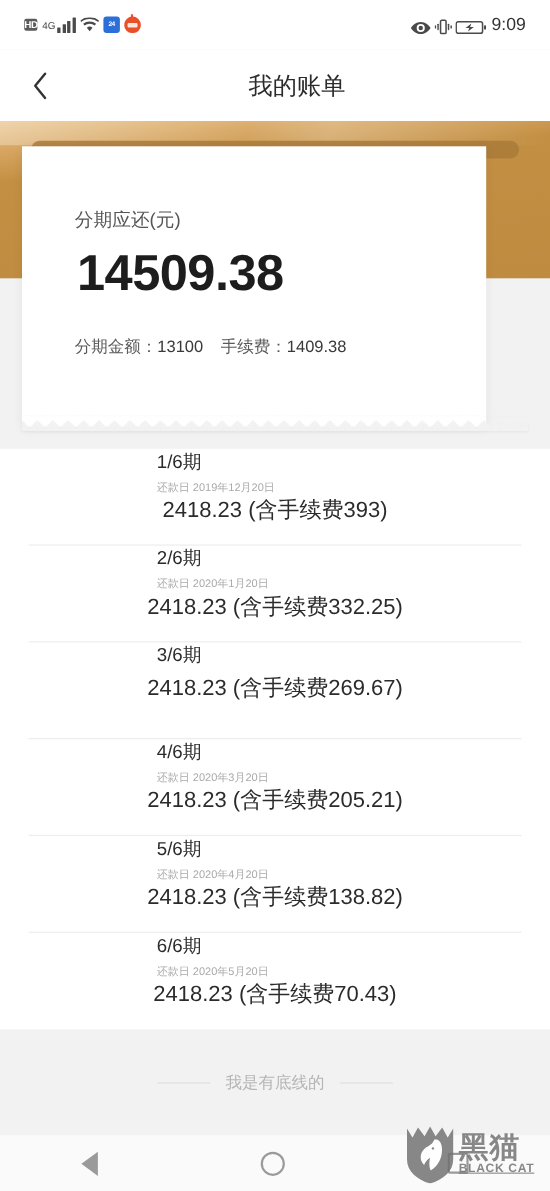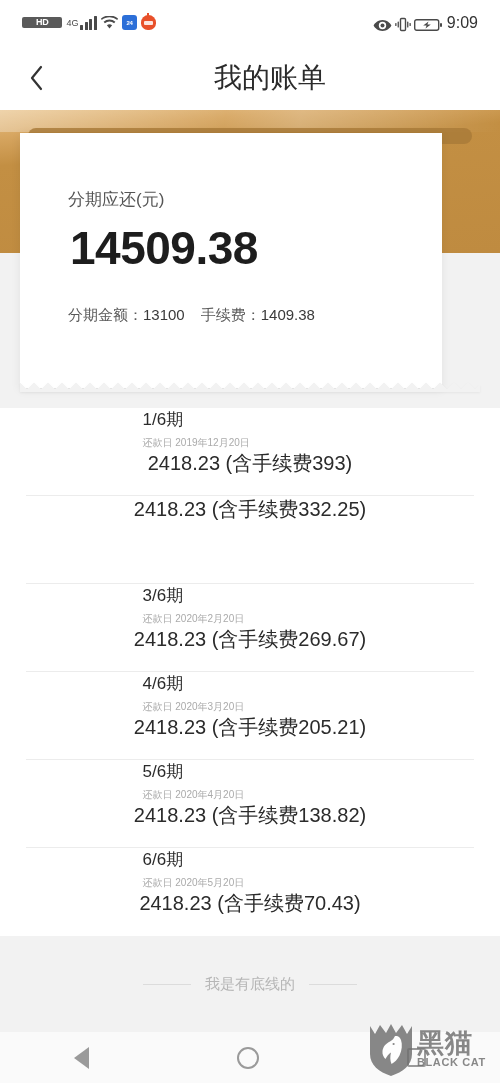--- a/index.html
+++ b/index.html
@@ -14,21 +14,21 @@
   
   .statusbar {
     height:45px; background:#ffffff;
     display:flex; align-items:center;
     padding:0 22px;
   }
   .sb-left { display:flex; align-items:center; gap:4px; }
   .sb-right { display:flex; align-items:flex-end; gap:3px; margin-left:auto; }
   .hd-badge {
     font-size:9px; font-weight:bold; color:#ffffff; background:#5a5a5a;
-    border-radius:2px; padding:1px 14px; letter-spacing:-.3px; line-height:1;
+    border-radius:2px; padding:1px 0; letter-spacing:-.3px; line-height:1;
   }
   .net-label { font-size:9px; color:#4a4a4a; vertical-align:top; margin-right:-2px; }
   .bars { display:flex; align-items:flex-end; gap:1.5px; height:14px; }
   .bars i { width:3px; background:#4a4a4a; border-radius:.5px; display:block; }
   .bars i:nth-child(1){height:5px;} .bars i:nth-child(2){height:8px;}
   .bars i:nth-child(3){height:11px;} .bars i:nth-child(4){height:14px;}
   .app-icon-blue {
     width:15px; height:15px; background:#2c6fd8; border-radius:3px;
     color:#fff; font-size:6px; display:flex; align-items:center;
     justify-content:center; font-weight:bold; letter-spacing:-.5px;
@@ -54,21 +54,21 @@
     display:flex; align-items:center; position:relative;
   }
   .back-btn {
     position:absolute; left:12px; top:0; height:65px; width:50px;
     display:flex; align-items:center; justify-content:center; cursor:pointer;
   }
   .chev { width:16px; height:26px; }
   .chev path { stroke:#333; stroke-width:2.2; fill:none;
                stroke-linecap:round; stroke-linejoin:round; }
   .title {
-    width:100%; text-align:center; font-size:28px; color:#2b2b2b;padding-left:40px;
+    width:100%; text-align:center; font-size:22px; color:#2b2b2b;padding-left:40px;
   }
 
   
   .hero { position:relative; height:285px; }
   .gold-band {
     position:absolute; left:0; top:0; width:500px; height:143px;
     background:linear-gradient(175deg,#e8c187 0%,#d7a661 14%,#c38f43 30%,#bf8b40 100%);
   }
   .gold-sheen {
     position:absolute; left:0; top:0; width:500px; height:22px;
@@ -135,21 +135,21 @@
   .nav-recent { width:19px;height:19px;border:2px solid #9a9a9a;border-radius:2px; }
 
   
   .watermark {
     position:absolute; right:4px; bottom:2px; width:128px; height:64px;
     display:flex; align-items:center; opacity:.82; pointer-events:none;
   }
   .wm-shield { width:46px; height:54px; }
   .wm-text { margin-left:3px; line-height:1; }
   .wm-cn { font-size:27px; font-weight:bold; color:#6f6f6f; letter-spacing:1px; }
-  .wm-en { font-size:11px; font-weight:bold; color:#6f6f6f; letter-spacing:.6px; margin-top:0; }
+  .wm-en { font-size:11px; font-weight:bold; color:#6f6f6f; letter-spacing:.6px; margin-top:0;text-decoration:underline; }
 </style>
 </head>
 <body>
 
 <div class="phone">
 
   <div class="statusbar">
     <div class="sb-left">
       <span class="hd-badge">HD</span>
       <span class="net-label">4G</span>
@@ -215,27 +215,30 @@
   <div class="list">
     <div class="row">
       <div class="left">
         <div class="period">1/6期</div>
         <div class="due">还款日 2019年12月20日</div>
       </div>
       <div class="amount">2418.23 (含手续费393)</div>
       <div class="divider"></div>
     </div>
     <div class="row">
+      <div class="left">
+        <div class="period">2/6期</div>
+        <div class="due">还款日 2020年1月20日</div>
+      </div>
       <div class="amount">2418.23 (含手续费332.25)</div>
       <div class="divider"></div>
     </div>
     <div class="row">
       <div class="left">
         <div class="period">3/6期</div>
-        <div class="due">还款日 2020年2月20日</div>
       </div>
       <div class="amount">2418.23 (含手续费269.67)</div>
       <div class="divider"></div>
     </div>
     <div class="row">
       <div class="left">
         <div class="period">4/6期</div>
         <div class="due">还款日 2020年3月20日</div>
       </div>
       <div class="amount">2418.23 (含手续费205.21)</div>

